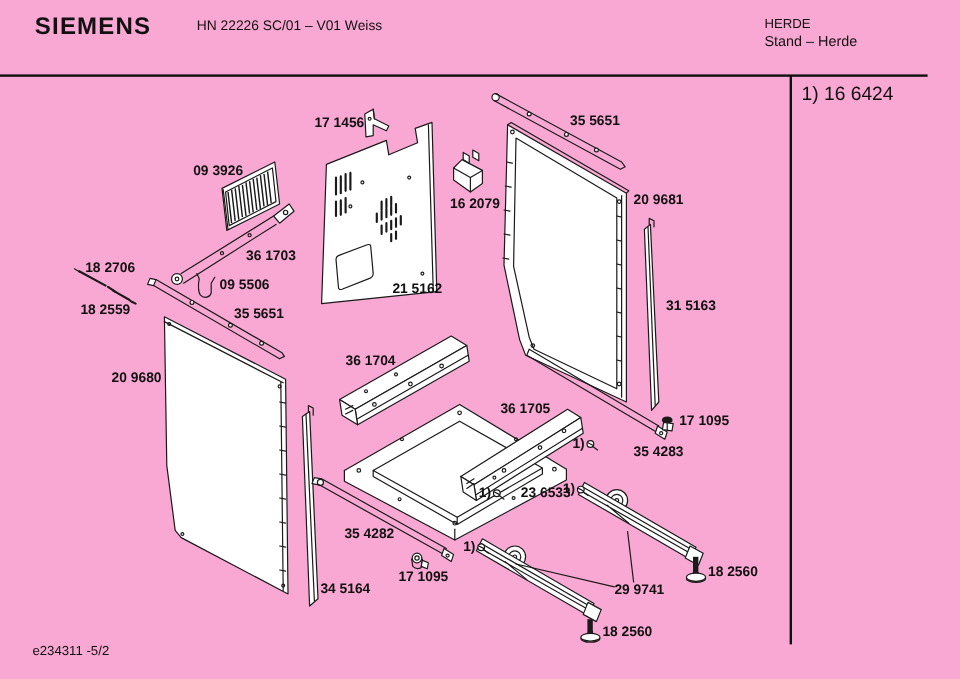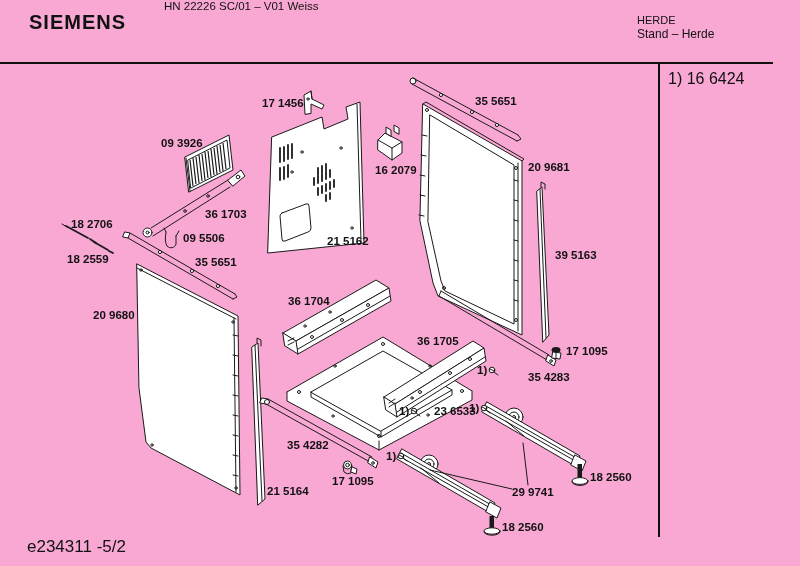--- a/index.html
+++ b/index.html
@@ -1,25 +1,25 @@
 <!DOCTYPE html>
 <html><head>
 <meta charset="utf-8">
 <style>
   html,body{margin:0;padding:0;background:#e8e8e8;}
   .page{position:relative;width:800px;height:566px;background:#f9a8d4;
         font-family:"Liberation Sans",sans-serif;color:#111;overflow:hidden;margin:0 auto;}
   .brand{position:absolute;left:29px;top:11px;font-size:20px;font-weight:bold;letter-spacing:1px;}
-  .model{position:absolute;left:164px;top:0;font-size:11.5px;}
+  .model{position:absolute;left:164px;top:16px;font-size:11.5px;}
   .cat{position:absolute;left:637px;top:14px;font-size:11px;}
   .subcat{position:absolute;left:637px;top:27px;font-size:12px;}
   .rule-h{position:absolute;left:0;top:62px;width:773px;height:1.5px;background:#111;}
   .rule-v{position:absolute;left:658px;top:63px;width:1.5px;height:474px;background:#111;}
   .note{position:absolute;left:668px;top:70px;font-size:16px;}
-  .footer{position:absolute;left:27px;top:537px;font-size:17px;}
+  .footer{position:absolute;left:27px;top:537px;font-size:11px;}
   .lbl{position:absolute;font-size:11.5px;white-space:nowrap;font-weight:bold;}
   svg.art{position:absolute;left:0;top:0;}
   .s{stroke:#1a1a1a;stroke-width:1;fill:none;stroke-linejoin:round;stroke-linecap:round;}
   .w{fill:#fff;}
   .d{fill:#1a1a1a;stroke:none;}
   .t{stroke:#1a1a1a;stroke-width:1.8;stroke-linecap:round;fill:none;}
   .h{stroke:#1a1a1a;stroke-width:1.2;fill:none;}
 </style>
 </head>
 <body>
@@ -259,30 +259,30 @@
   <div class="lbl" style="left:161px;top:137px">09 3926</div>
   <div class="lbl" style="left:475px;top:95px">35 5651</div>
   <div class="lbl" style="left:375px;top:164px">16 2079</div>
   <div class="lbl" style="left:528px;top:161px">20 9681</div>
   <div class="lbl" style="left:205px;top:208px">36 1703</div>
   <div class="lbl" style="left:183px;top:232px">09 5506</div>
   <div class="lbl" style="left:327px;top:235px">21 5162</div>
   <div class="lbl" style="left:71px;top:218px">18 2706</div>
   <div class="lbl" style="left:67px;top:253px">18 2559</div>
   <div class="lbl" style="left:195px;top:256px">35 5651</div>
-  <div class="lbl" style="left:555px;top:249px">39 5163</div>
+  <div class="lbl" style="left:555px;top:249px">31 5163</div>
   <div class="lbl" style="left:93px;top:309px">20 9680</div>
   <div class="lbl" style="left:288px;top:295px">36 1704</div>
   <div class="lbl" style="left:417px;top:335px">36 1705</div>
   <div class="lbl" style="left:566px;top:345px">17 1095</div>
   <div class="lbl" style="left:528px;top:371px">35 4283</div>
   <div class="lbl" style="left:434px;top:405px">23 6533</div>
   <div class="lbl" style="left:287px;top:439px">35 4282</div>
   <div class="lbl" style="left:332px;top:475px">17 1095</div>
-  <div class="lbl" style="left:267px;top:485px">21 5164</div>
+  <div class="lbl" style="left:267px;top:485px">34 5164</div>
   <div class="lbl" style="left:512px;top:486px">29 9741</div>
   <div class="lbl" style="left:590px;top:471px">18 2560</div>
   <div class="lbl" style="left:502px;top:521px">18 2560</div>
   <div class="lbl" style="left:399px;top:405px">1)</div>
   <div class="lbl" style="left:469px;top:402px">1)</div>
   <div class="lbl" style="left:477px;top:364px">1)</div>
   <div class="lbl" style="left:386px;top:450px">1)</div>
 
 </div>
 

